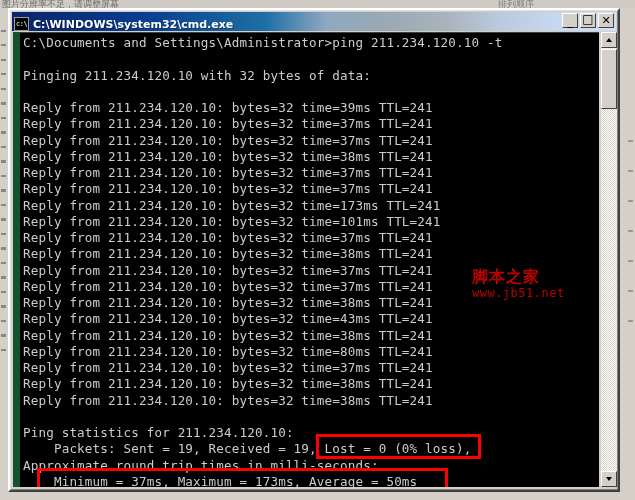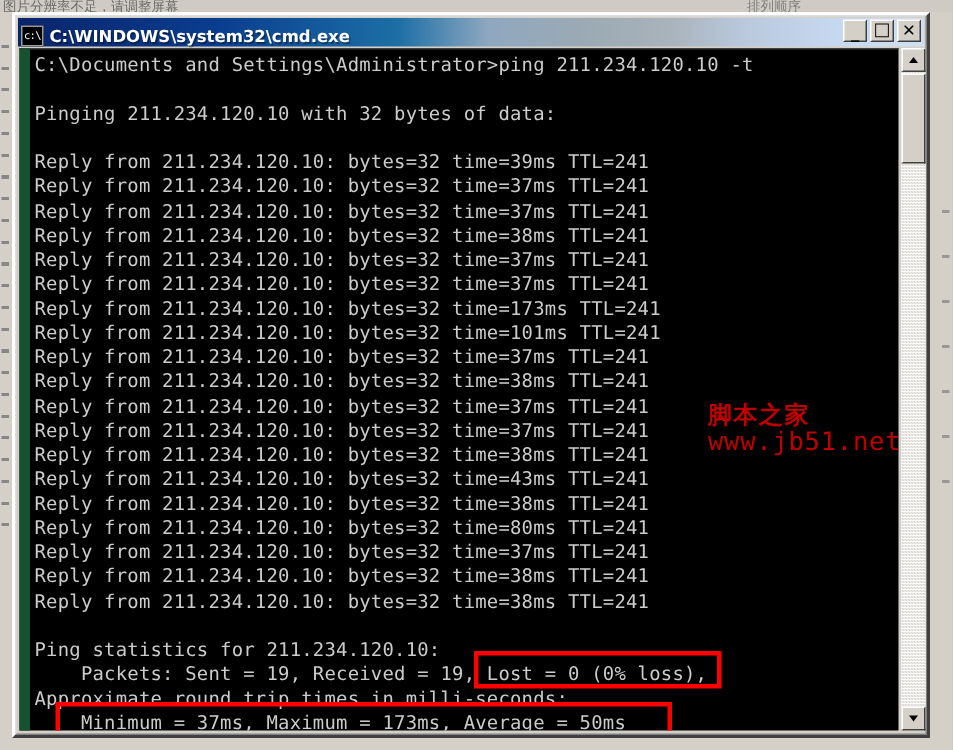--- a/index.html
+++ b/index.html
@@ -236,21 +236,21 @@
   #wm-cn {
     font-family: "DejaVu Sans", "Liberation Sans", sans-serif;
     font-size: 16px;
     color: #c00000;
     font-weight: bold;
     letter-spacing: 1px;
     display: block;
   }
   #wm-url {
     font-family: "DejaVu Sans Mono", "Liberation Mono", monospace;
-    font-size: 17px;
+    font-size: 12px;
     color: #c00000;
     display: block;
     margin-top: 1px;
     letter-spacing: 0.5px;
   }
 
   
   #scrollbar {
     position: absolute;
     left: 591px;

